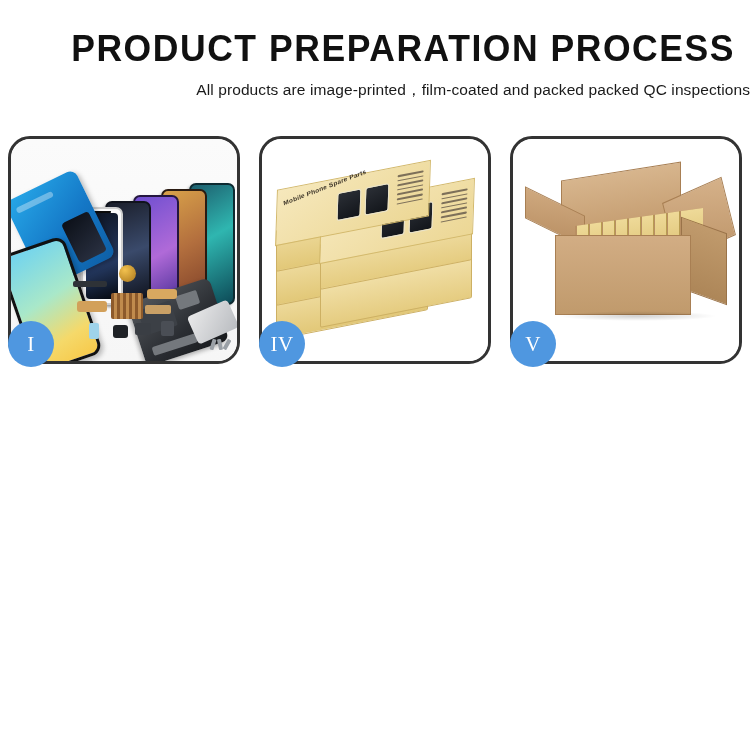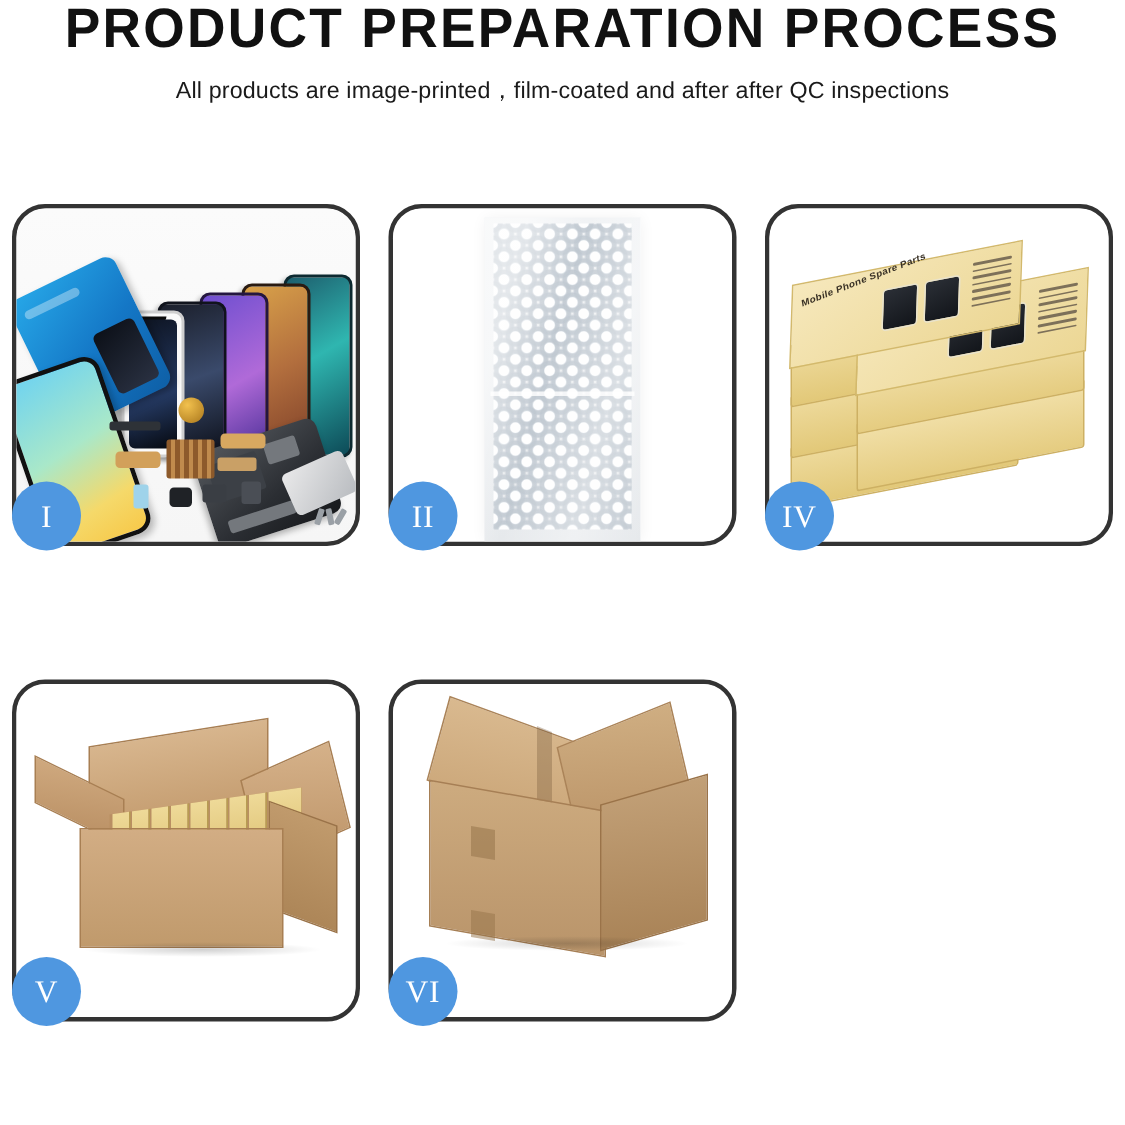--- a/index.html
+++ b/index.html
@@ -5,21 +5,21 @@
   html,body{margin:0;padding:0;}
   body{
     width:750px;height:750px;
     background:#ffffff;
     font-family:"Liberation Sans","DejaVu Sans",sans-serif;
     overflow:hidden;
   }
   .page{position:relative;width:750px;height:750px;}
 
   
-  .header{text-align:center;}
+  .header{text-align:right;padding-top:30px;}
   .title{
     font-size:37px;font-weight:700;color:#111111;
     letter-spacing:1.6px;line-height:1;
     transform:scaleX(0.96);transform-origin:center;
     white-space:nowrap;
   }
   .subtitle{
     margin-top:13px;font-size:15.5px;color:#1a1a1a;
     letter-spacing:.1px;white-space:nowrap;
   }
@@ -256,21 +256,21 @@
   .s-tape2{position:absolute;left:52px;top:152px;width:16px;height:18px;background:rgba(150,116,74,.5);transform:skewY(10deg);}
   .s-shadow{position:absolute;left:34px;top:168px;width:164px;height:10px;background:radial-gradient(ellipse at center,rgba(0,0,0,.16),rgba(0,0,0,0) 70%);}
 </style>
 </head>
 <body>
 
 <div class="page">
 
   <div class="header">
     <div class="title">PRODUCT PREPARATION PROCESS</div>
-    <div class="subtitle">All products are image-printed，film-coated and after after QC inspections</div>
+    <div class="subtitle">All products are image-printed，film-coated and packed packed QC inspections</div>
   </div>
 
   <div class="grid">
 
     <div class="card">
       <div class="card-inner c1">
         <div class="phone-fan">
           <div class="pf pf1"></div>
           <div class="pf pf2"></div>
           <div class="pf pf3"></div>
@@ -302,29 +302,20 @@
         <div class="tool"></div>
         <div class="screws">
             <b></b>
             <b></b>
             <b></b>
           </div>
       </div>
       <div class="badge">I</div>
     </div>
 
-    <div class="card">
-      <div class="card-inner c2">
-        <div class="wrap-sheet"></div>
-        <div class="bubbles"></div>
-        <div class="wrap-seam"></div>
-        <div class="wrap-gloss"></div>
-      </div>
-      <div class="badge">II</div>
-    </div>
 
 
     <div class="card">
       <div class="card-inner c4">
         <div class="stack">
           <div class="sbox sb1"></div>
           <div class="sbox sb2"></div>
           <div class="sbox sb3"></div>
           <div class="sbA sbA1"></div>
           <div class="sbA sbA2"></div>
@@ -380,28 +371,15 @@
             <i style="left:106px"></i>
           <i style="left:117px"></i>
         </div>
         <div class="v-side"></div>
         <div class="v-body"></div>
         <div class="v-shadow"></div>
       </div>
       <div class="badge">V</div>
     </div>
 
-    <div class="card">
-      <div class="card-inner c6">
-        <div class="s-top"></div>
-        <div class="s-top2"></div>
-        <div class="s-seam"></div>
-        <div class="s-front"></div>
-        <div class="s-right"></div>
-        <div class="s-tape1"></div>
-        <div class="s-tape2"></div>
-        <div class="s-shadow"></div>
-      </div>
-      <div class="badge">VI</div>
-    </div>
 
   </div>
 </div>
 
 </body></html>

